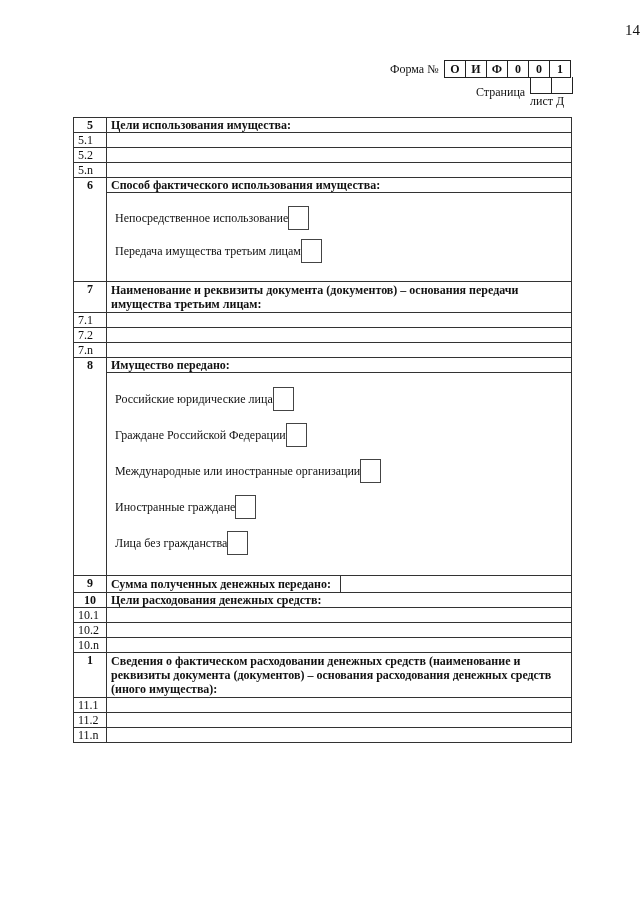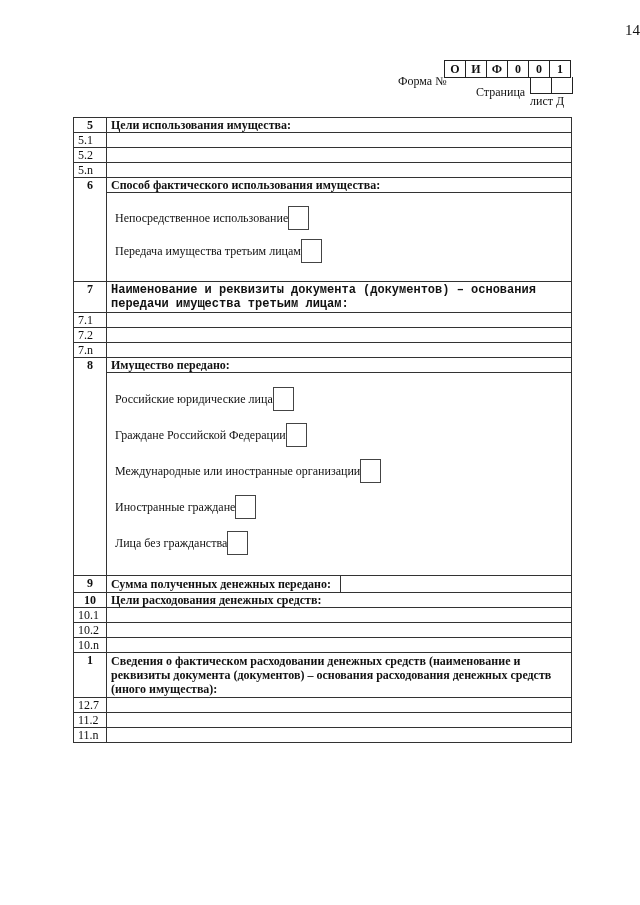--- a/index.html
+++ b/index.html
@@ -2,21 +2,21 @@
 <html><head>
 <meta charset="utf-8">
 <style>
   html, body { margin: 0; padding: 0; }
   body {
     width: 640px; height: 905px; background: #ffffff; position: relative; overflow: hidden;
     font-family: "Liberation Serif", "DejaVu Serif", serif; color: #111;
   }
   .page-number { position: absolute; left: 0; width: 640px; top: 22px; text-align: right; font-size: 15px; }
   .form-header { position: absolute; left: 390px; top: 60px; font-size: 12px; }
-  .form-label { position: absolute; left: 8px; top: 2px; white-space: nowrap; margin-top: 12px; }
+  .form-label { position: absolute; left: 0; top: 2px; white-space: nowrap; }
   .code-grid { position: absolute; left: 54px; top: 0; display: flex; border: 1px solid #222; }
   .code-cell { width: 20px; height: 16px; border-left: 1px solid #222; display: flex; align-items: center; justify-content: center; font-weight: bold; font-size: 12px; }
   .code-cell:first-child { border-left: none; }
   .page-label { position: absolute; left: 86px; top: 25px; white-space: nowrap; }
   .page-cells { position: absolute; left: 140px; top: 17px; display: flex; border: 1px solid #222; border-top: none; }
   .page-cell { width: 20px; height: 16px; border-left: 1px solid #222; }
   .page-cell:first-child { border-left: none; }
   .sheet-label { position: absolute; left: 140px; top: 34px; white-space: nowrap; }
 
   table.form { position: absolute; left: 73px; top: 117px; width: 499px; border-collapse: collapse; font-size: 12px; }
@@ -87,21 +87,21 @@
       </div>
       <div class="opt">
         <span class="lbl">Передача имущества третьим лицам</span>
         <div class="box"></div>
       </div>
     </td>
   </tr>
 
   <tr>
     <td class="num bold">7</td>
-    <td class="bold" colspan="2" style="padding-top:1px;padding-bottom:1px;font-family:Liberation Mono, monospace;">Наименование и реквизиты документа (документов) – основания передачи имущества третьим лицам:</td>
+    <td class="bold" colspan="2" style="padding-top:1px;padding-bottom:1px;">Наименование и реквизиты документа (документов) – основания передачи имущества третьим лицам:</td>
   </tr>
   <tr class="line">
     <td class="num sub">7.1</td>
     <td colspan="2"></td>
   </tr>
   <tr class="line">
     <td class="num sub">7.2</td>
     <td colspan="2"></td>
   </tr>
   <tr class="line">
@@ -159,21 +159,21 @@
   <tr class="line">
     <td class="num sub">10.n</td>
     <td colspan="2"></td>
   </tr>
 
   <tr>
     <td class="num bold">1</td>
     <td class="bold" colspan="2" style="padding-top:1px;padding-bottom:1px;">Сведения о фактическом расходовании денежных средств (наименование и реквизиты документа (документов) – основания расходования денежных средств (иного имущества):</td>
   </tr>
   <tr class="line">
-    <td class="num sub">12.7</td>
+    <td class="num sub">11.1</td>
     <td colspan="2"></td>
   </tr>
   <tr class="line">
     <td class="num sub">11.2</td>
     <td colspan="2"></td>
   </tr>
   <tr class="line">
     <td class="num sub">11.n</td>
     <td colspan="2"></td>
   </tr>

